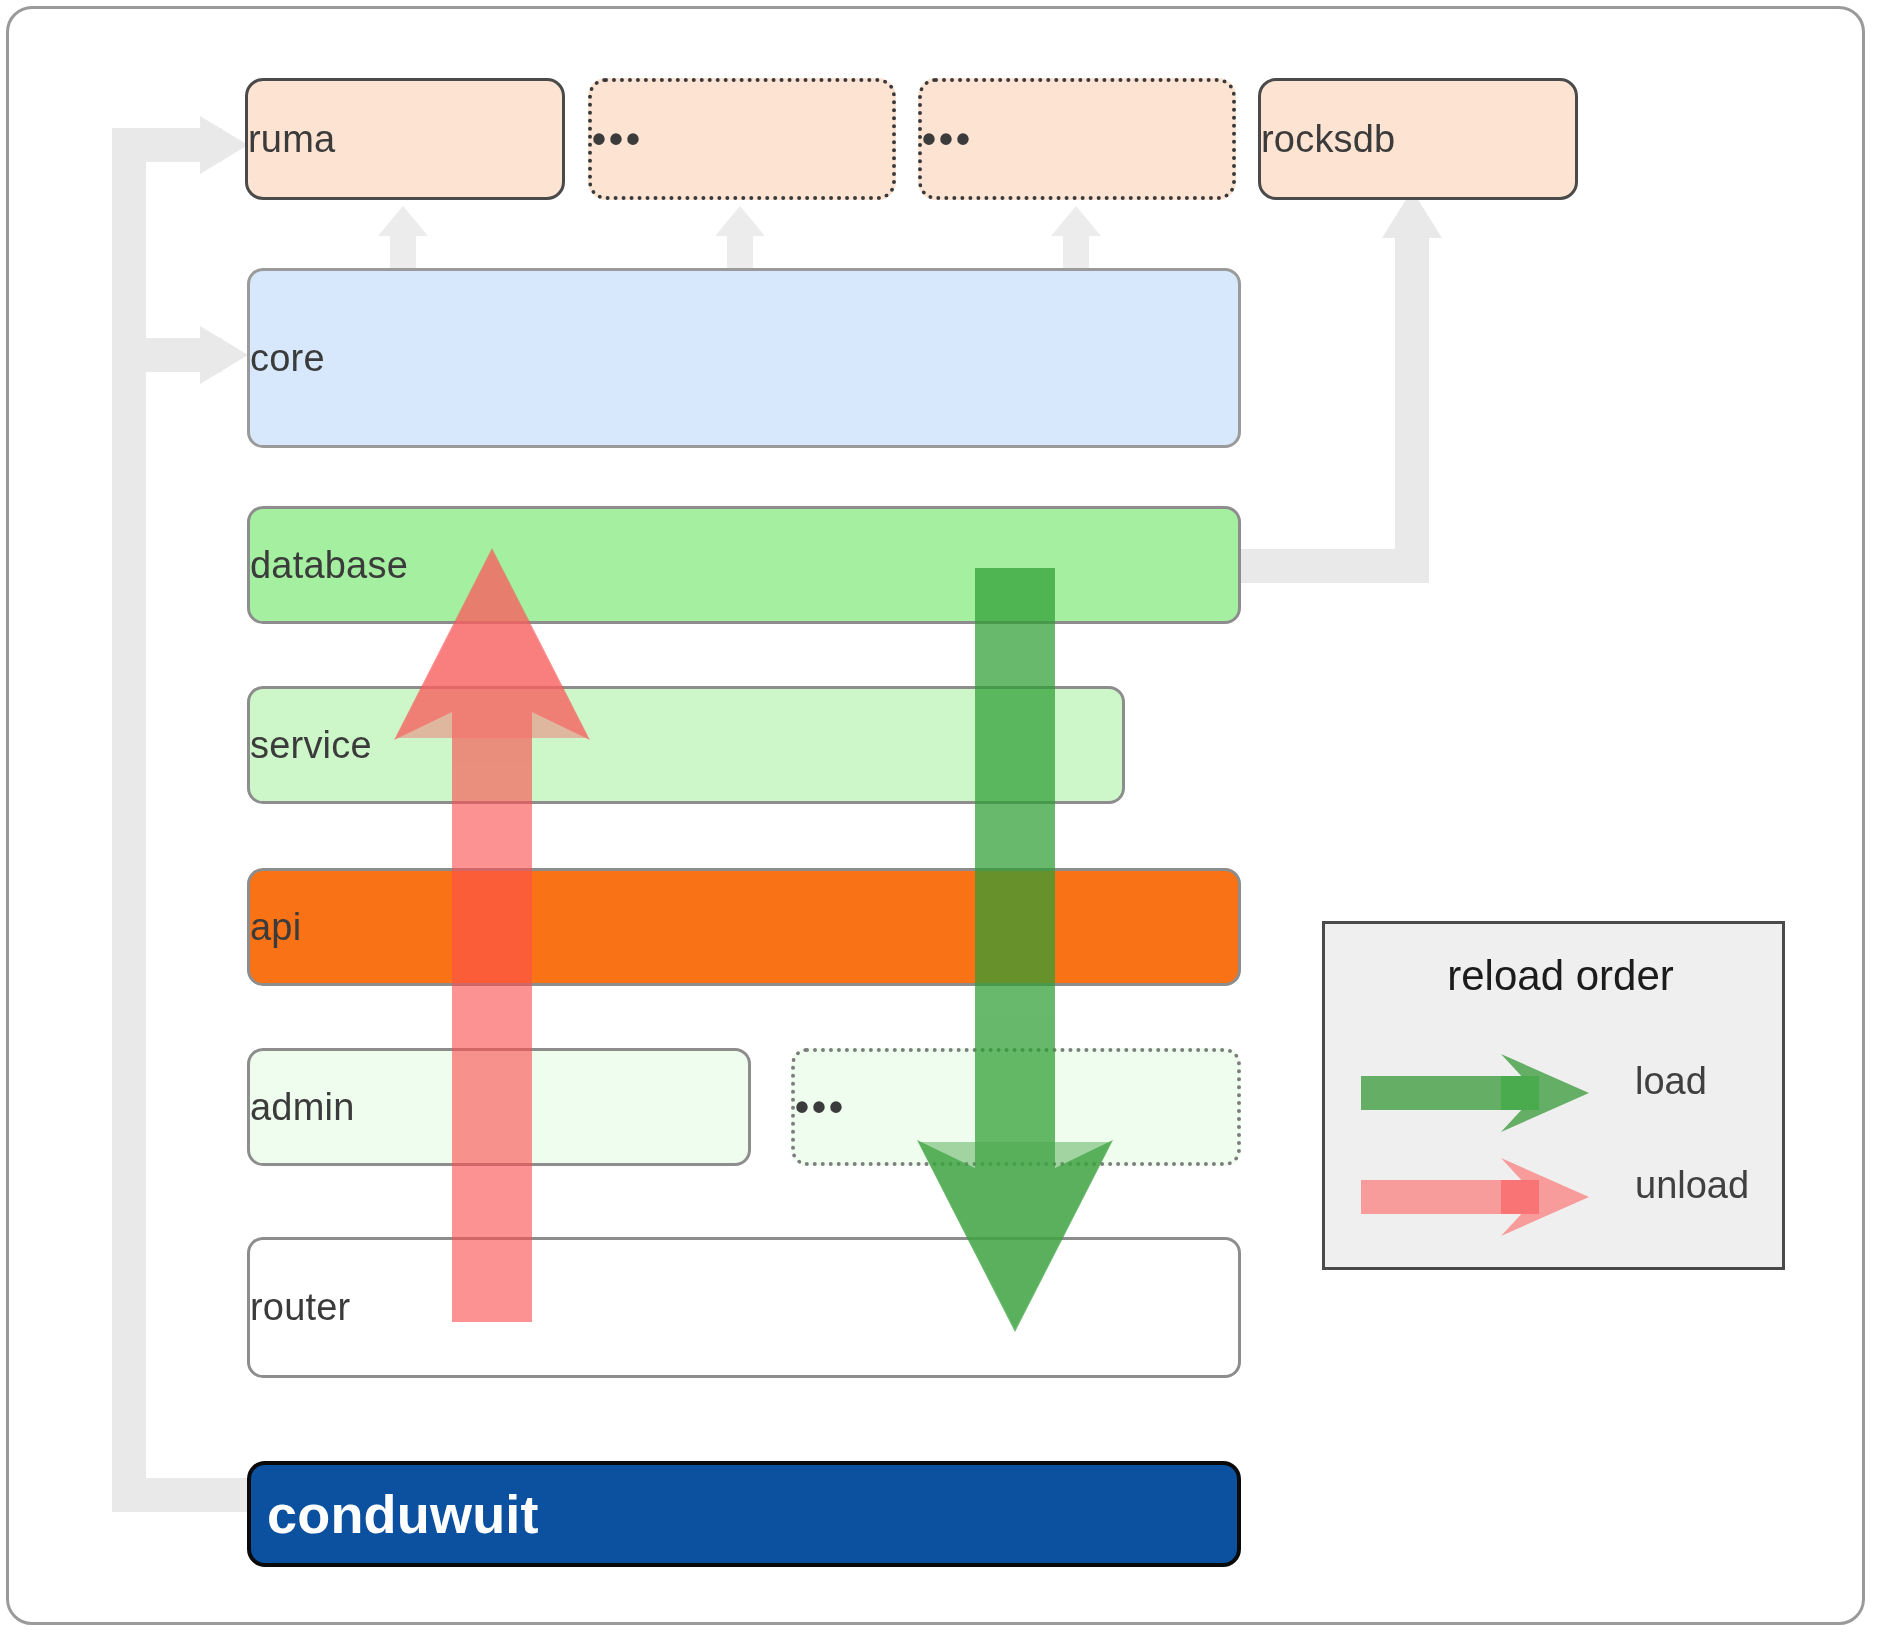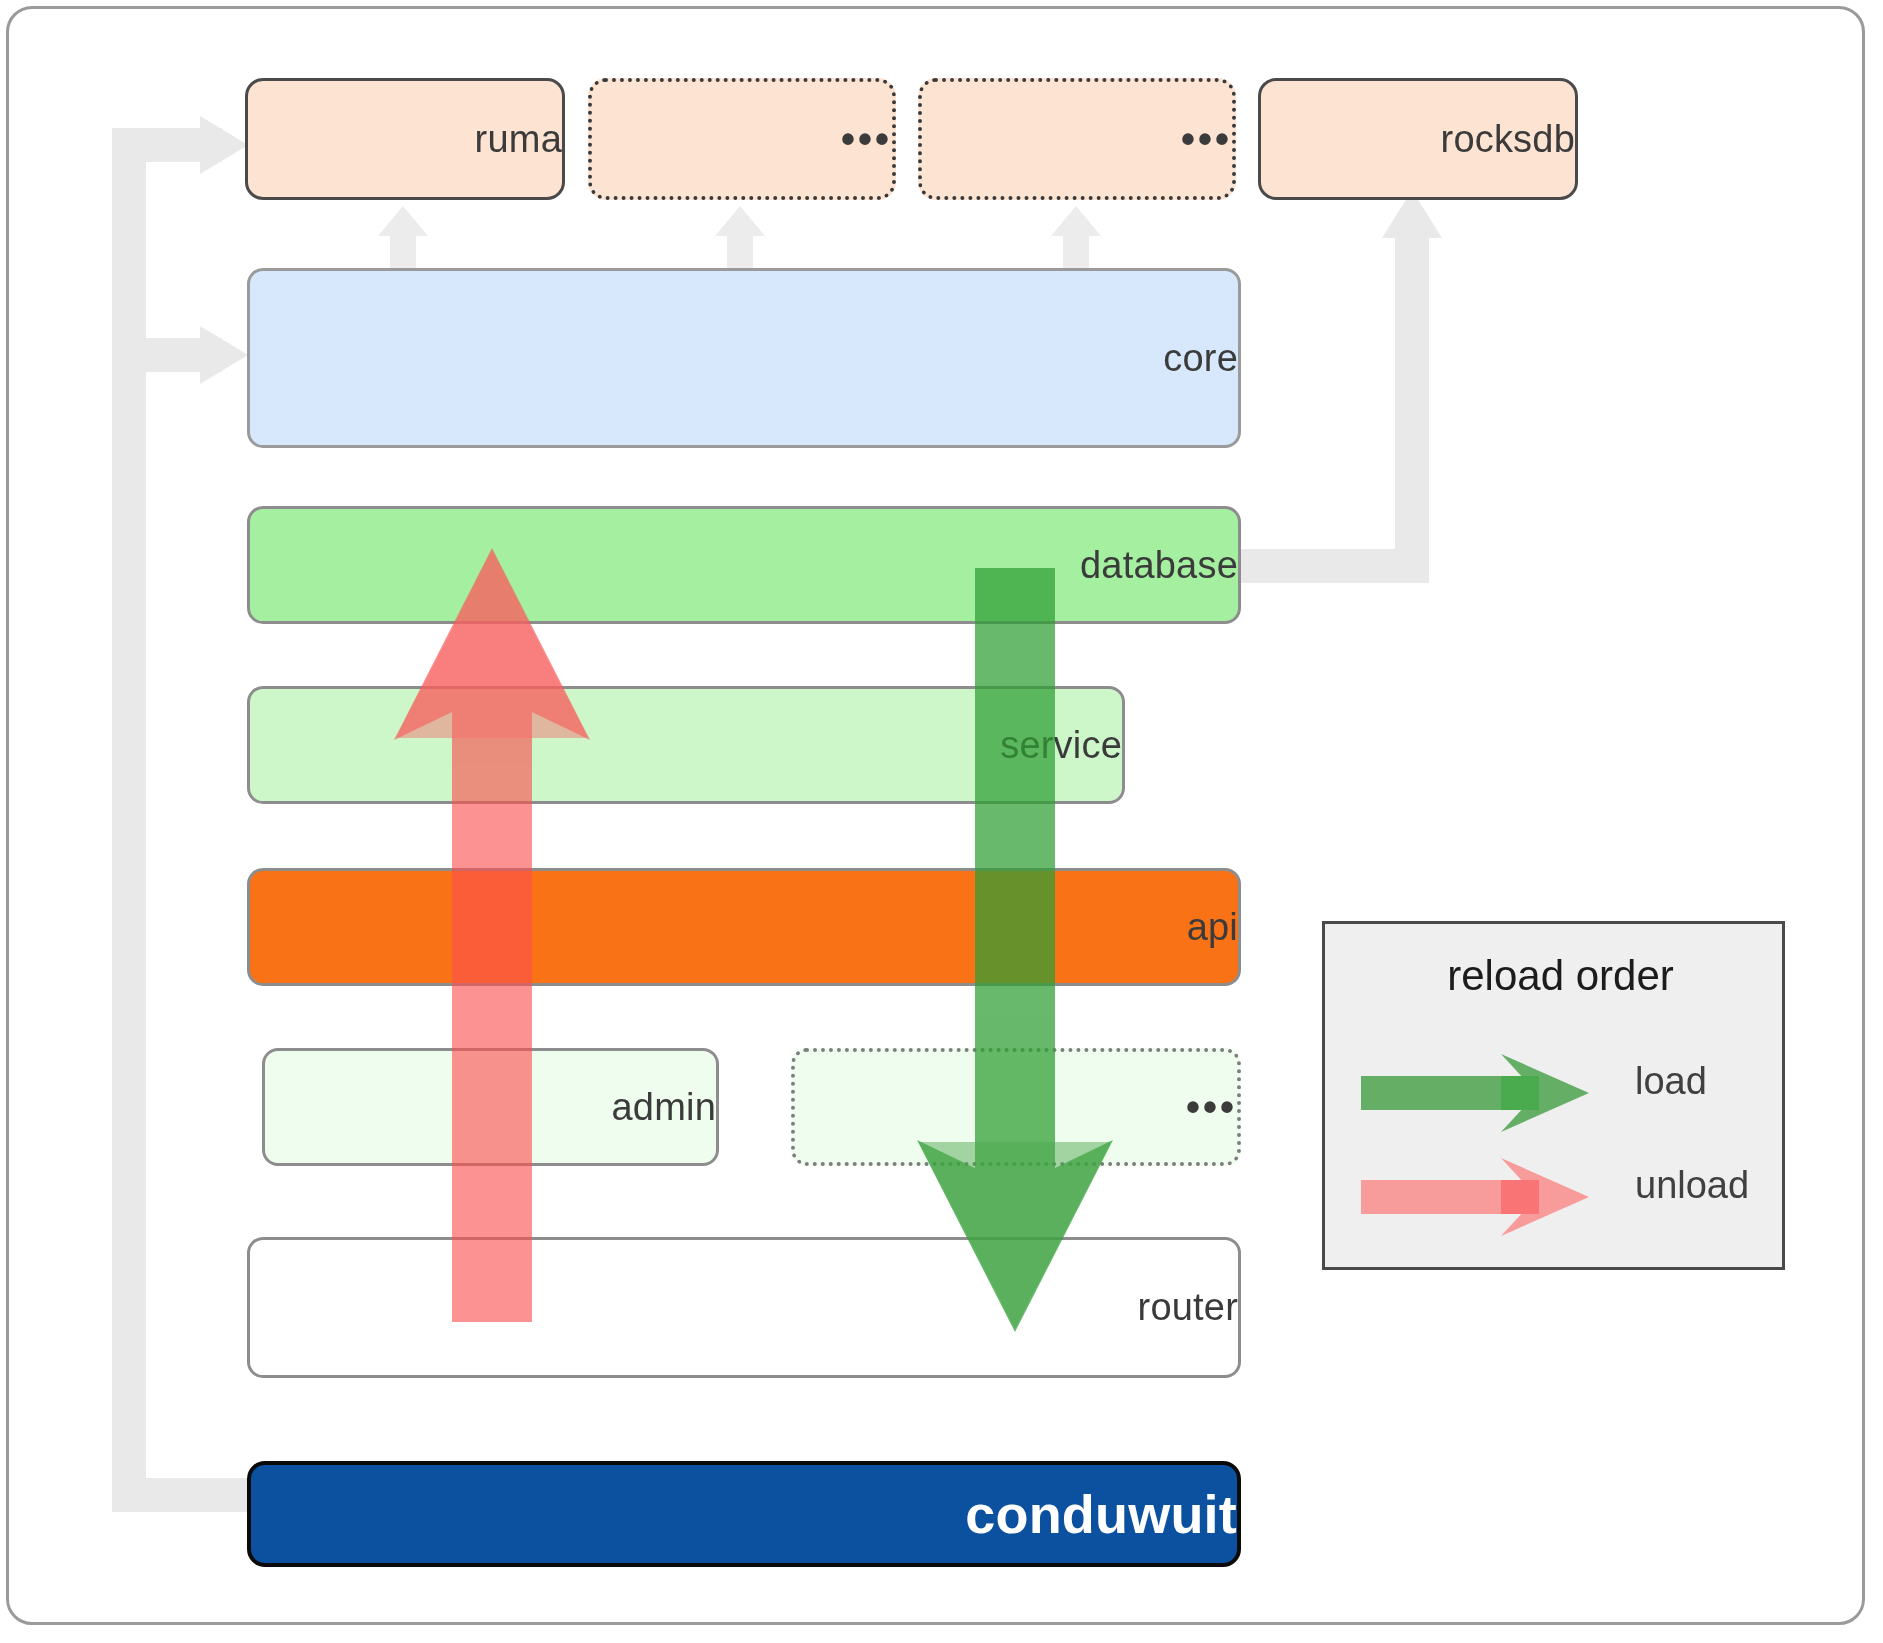--- a/index.html
+++ b/index.html
@@ -26,21 +26,21 @@
     border-radius: 26px;
     box-sizing: border-box;
     background: #ffffff;
   }
   
   .node {
     position: absolute;
     box-sizing: border-box;
     display: flex;
     align-items: center;
-    justify-content: flex-end;
+    justify-content: flex-start;
     border-radius: 14px;
     font-size: 38px;
     color: #3b3b3b;
     letter-spacing: 0.2px;
   }
   .node.dep {
     background: #fde3d2;
     border: 3px solid #4a4a4a;
     border-radius: 18px;
   }
@@ -201,21 +201,21 @@
   </div>
 
   <div class="node layer" style="left:247px; top:686px; width:878px; height:118px; background:#cdf6c9;">
     <span>service</span>
   </div>
 
   <div class="node layer" style="left:247px; top:868px; width:994px; height:118px; background:#f97316;">
     <span>api</span>
   </div>
 
-  <div class="node layer" style="left:262px; top:1048px; width:457px; height:118px; background:#effdee;">
+  <div class="node layer" style="left:247px; top:1048px; width:504px; height:118px; background:#effdee;">
     <span>admin</span>
   </div>
 
   <div class="node layer dotted" style="left:791px; top:1048px; width:450px; height:118px; background:#effdee;">
     <span class="ellipsis">•••</span>
   </div>
 
   <div class="node layer" style="left:247px; top:1237px; width:994px; height:141px; background:#ffffff;">
     <span>router</span>
   </div>

